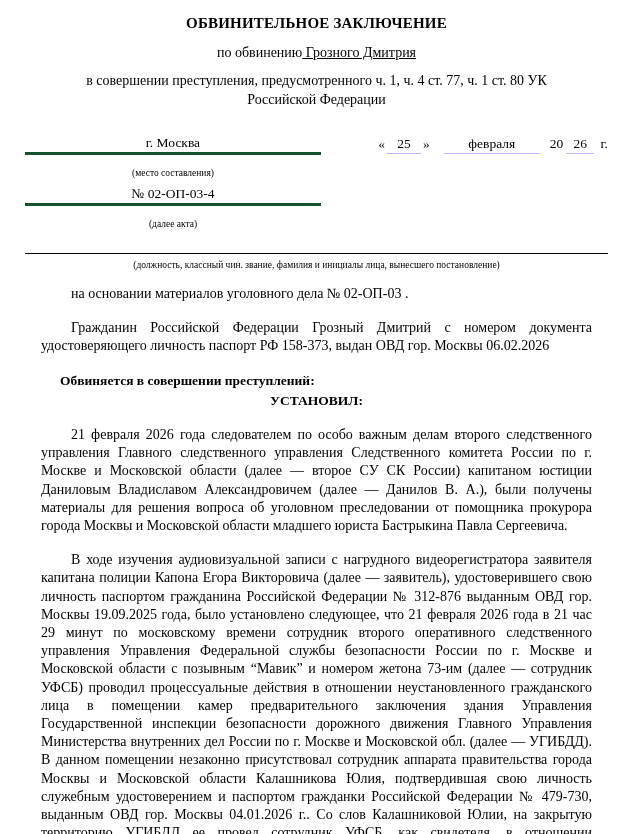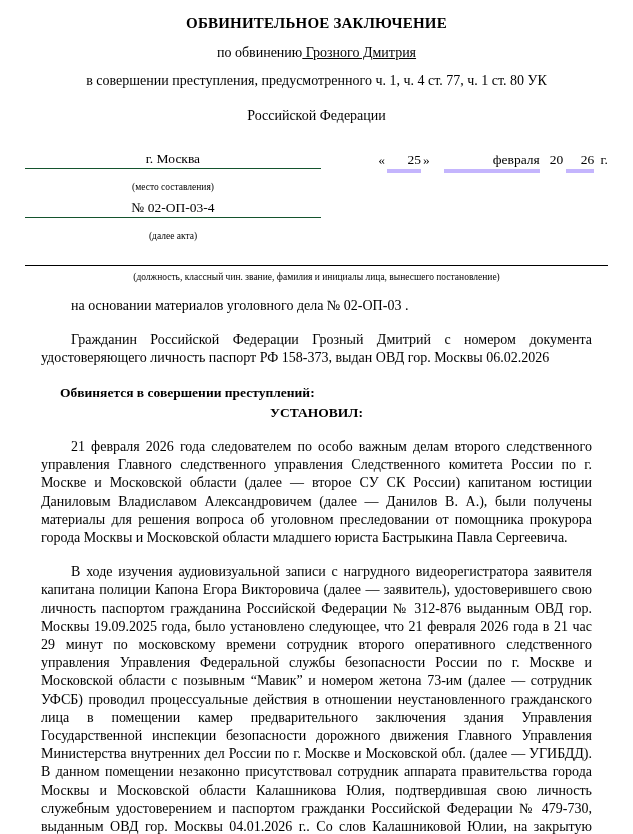--- a/index.html
+++ b/index.html
@@ -24,55 +24,55 @@
     line-height: 19px;
     letter-spacing: 0.2px;
   }
   .head-line {
     text-align: center;
     font-size: 14px;
     line-height: 19px;
   }
   .head-line.l1 { margin-top: 10px; }
   .head-line.l2 { margin-top: 9px; }
-  .head-line.l3 { margin-top: 16px; }
+  .head-line.l3 { margin-top: 0; }
   .bold { font-weight: normal; }
   .uline { text-decoration: underline; }
   
   .meta-row {
     margin-top: 24px;
     display: flex;
     align-items: flex-start;
   }
   .meta-left { width: 296px; }
   .fill-field {
     height: 19px;
-    border-bottom: 1px solid #14532d;
+    border-bottom: 3px solid #14532d;
     text-align: center;
     font-size: 13.5px;
     line-height: 19px;
   }
   .fill-field.second { margin-top: 5px; }
   .small-cap {
     text-align: center;
     font-size: 9.5px;
     line-height: 12px;
     margin-top: 12px;
   }
   .meta-right {
     margin-left: auto;
     font-size: 13.5px;
     line-height: 19px;
     white-space: nowrap;
     padding-top: 1px;
   }
   .du {
     display: inline-block;
-    border-bottom: 4px solid #c4b5fd;
-    text-align: right;
+    border-bottom: 1px solid #c4b5fd;
+    text-align: center;
   }
   .du.day { min-width: 34px; margin: 0 2px; }
   .du.month { min-width: 96px; margin: 0 10px 6px 14px; }
   .du.year { min-width: 28px; margin: 0 3px; }
   
   .inv-block { margin-top: 23px; }
   .inv-text {
     font-size: 13.3px;
     line-height: 18px;
     text-align: justify;

